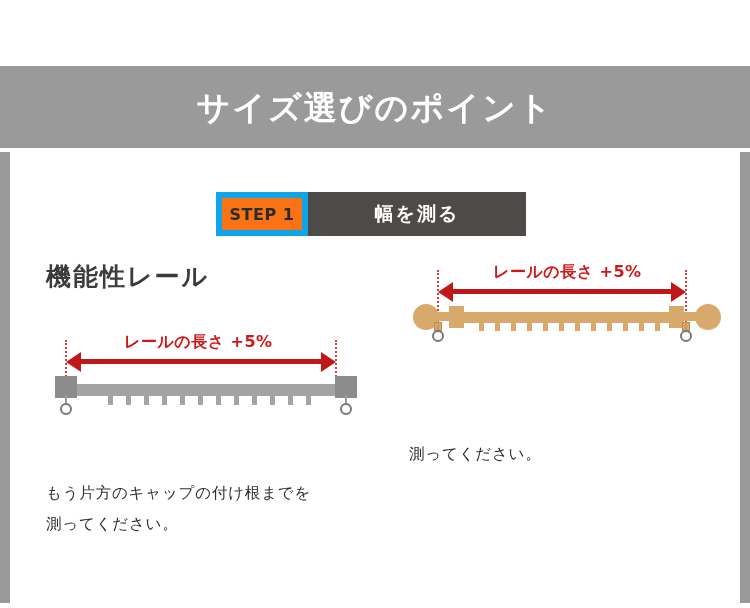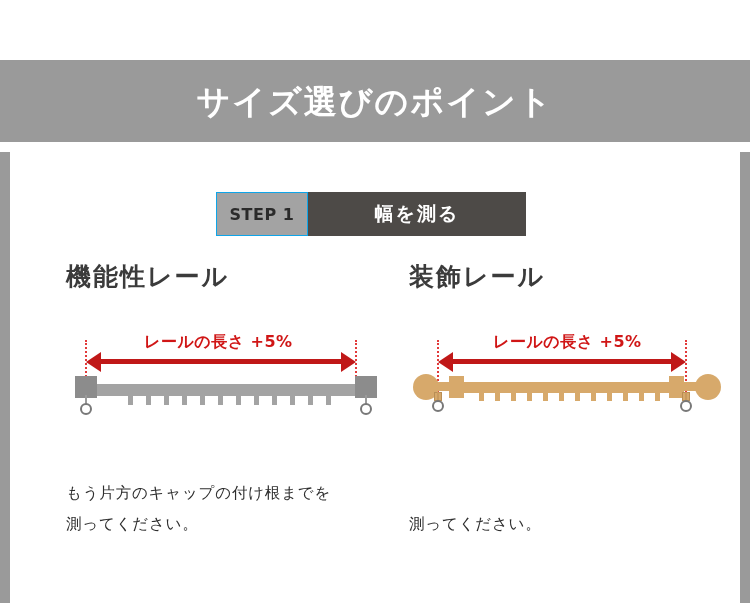--- a/index.html
+++ b/index.html
@@ -15,21 +15,21 @@
     width: 750px;
     height: 608px;
     background: #ffffff;
     overflow: hidden;
   }
 
   
   .banner {
     position: absolute;
     left: 0;
-    top: 60px;
+    top: 66px;
     width: 750px;
     height: 82px;
     background: #9a9a9a;
     display: flex;
     align-items: center;
     justify-content: center;
   }
   .banner-title {
     color: #ffffff;
     font-size: 33px;
@@ -65,22 +65,22 @@
     position: absolute;
     left: 206px;
     top: 40px;
     display: flex;
     height: 44px;
   }
   .step-num {
     width: 92px;
     height: 44px;
     box-sizing: border-box;
-    background: #a3a3a3;
-    border: 1px solid #0ea5e9;
+    background: #f97316;
+    border: 6px solid #0ea5e9;
     color: #2b2b2b;
     font-size: 16px;
     font-weight: bold;
     letter-spacing: 0.5px;
     display: flex;
     align-items: center;
     justify-content: center;
   }
   .step-label {
     width: 218px;
@@ -100,21 +100,21 @@
   .columns {
     position: absolute;
     left: 0;
     top: 110px;
     width: 730px;
     display: flex;
   }
   .col {
     width: 365px;
     box-sizing: border-box;
-    padding-left: 56px;
+    padding-left: 36px;
   }
   .col.right { padding-left: 34px; }
 
   .col-title {
     color: #3b3b3b;
     font-size: 25px;
     font-weight: bold;
     letter-spacing: 2px;
     line-height: 1.2;
     margin: 0 0 40px 0;
@@ -324,21 +324,20 @@
         </div>
 
         <p class="desc">
           <br>
           <span>もう片方のキャップの付け根までを</span><br>
           <span>測ってください。</span>
         </p>
       </div>
 
       <div class="col right">
-        <div class="col-title">装飾レール</div>
 
         <div class="diagram">
 
           <div class="meas-text" style="left:84px;">レールの長さ +5%</div>
 
           <div class="guide" style="left:28px;"></div>
           <div class="guide" style="left:276px;"></div>
 
           <div class="arrow-head left" style="left:29px;"></div>
           <div class="arrow-line" style="left:43px; width:220px;"></div>

